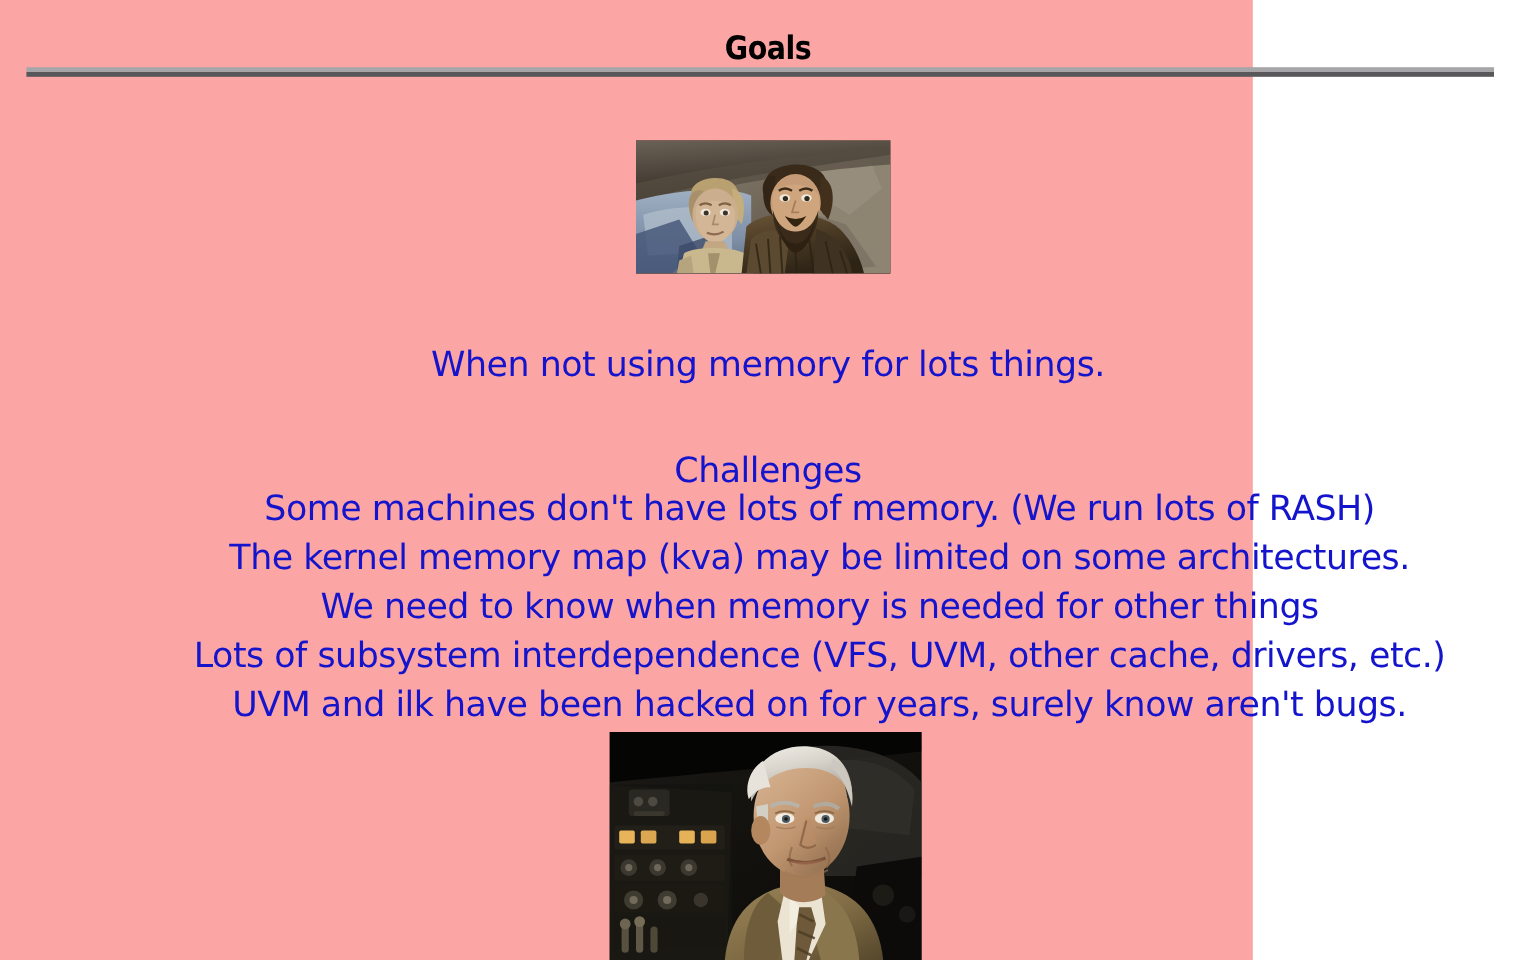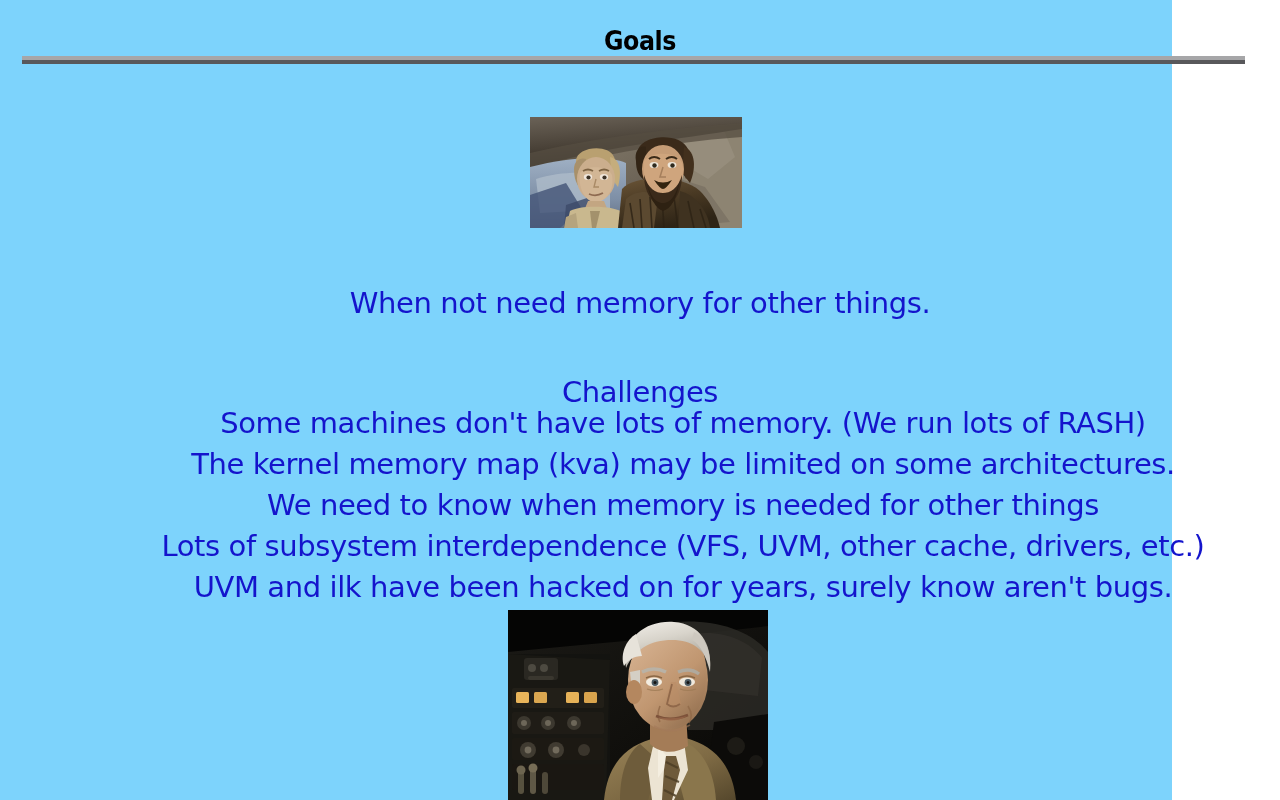--- a/index.html
+++ b/index.html
@@ -9,23 +9,23 @@
     width: 1280px;
     height: 800px;
     background: #ffffff;
     overflow: hidden;
   }
   body {
     font-family: "DejaVu Sans", sans-serif;
   }
   .slide {
     position: relative;
-    width: 1172px;
+    width: 1044px;
     height: 800px;
-    background: #7dd3fc;
+    background: #fca5a5;
   }
 
   
   .slide-title {
     position: absolute;
     top: 26px;
     left: 0;
     width: 1280px;
     text-align: center;
     font-family: "DejaVu Sans", sans-serif;
@@ -205,21 +205,21 @@
 
       <path d="M133 50 L130 60 L136 60" stroke="#a57f5c" stroke-width="1.5" fill="none"></path>
 
       <path d="M114 58 C114 74 122 88 133 90 C145 88 152 74 152 58 C148 72 140 76 133 76 C126 76 118 72 114 58 Z" fill="#3a2a1a"></path>
       <path d="M116 62 C120 82 126 92 133 94 C141 92 147 82 150 62 C146 80 140 86 133 86 C126 86 120 80 116 62 Z" fill="#2e2112"></path>
 
       <path d="M124 63 Q133 68 142 63 Q136 72 133 72 Q130 72 124 63 Z" fill="#33240f"></path>
     </svg>
   </div>
 
-  <div class="body-text line-whennot">When not need memory for other things.</div>
+  <div class="body-text line-whennot">When not using memory for lots things.</div>
 
   <div class="body-text line-challenges">Challenges</div>
 
   <div class="body-text challenge-list">
     <span class="line">Some machines don't have lots of memory. (We run lots of RASH)</span>
     <span class="line">The kernel memory map (kva) may be limited on some architectures.</span>
     <span class="line">We need to know when memory is needed for other things</span>
     <span class="line">Lots of subsystem interdependence (VFS, UVM, other cache, drivers, etc.)</span>
     <span class="line">UVM and ilk have been hacked on for years, surely know aren't bugs.</span>
   </div>

